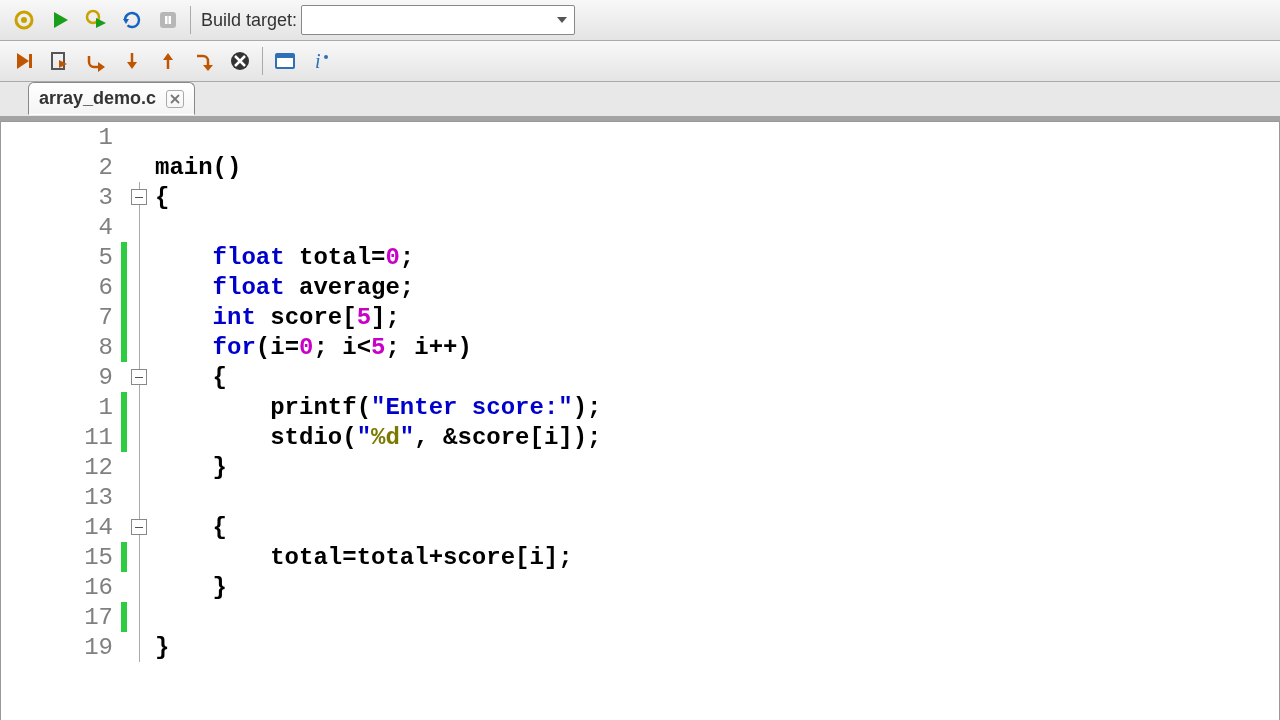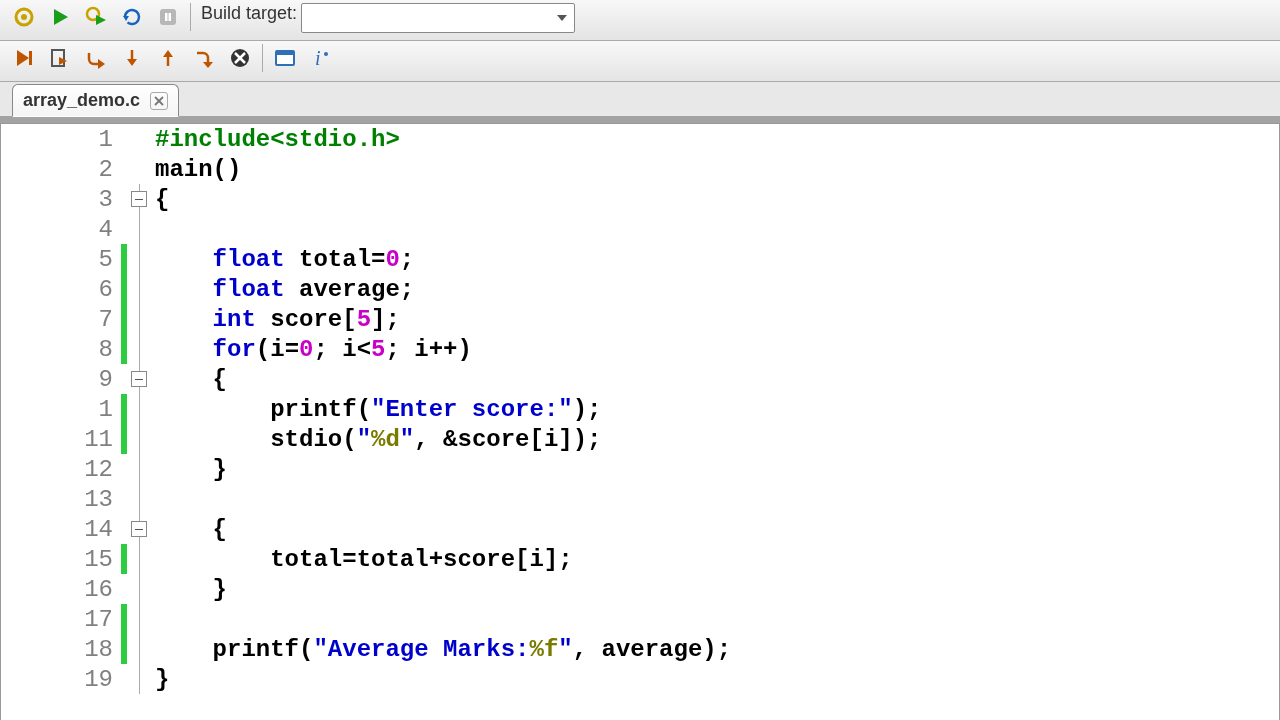--- a/index.html
+++ b/index.html
@@ -1,26 +1,26 @@
 <!DOCTYPE html>
 <html><head>
 <meta charset="utf-8">
 <style>
   html,body{margin:0;padding:0;font-family:sans-serif;background:#f0f0f0;overflow:hidden}
   body{width:1280px;height:720px}
 
   
-  .toolbar{display:flex;align-items:flex-start;background:linear-gradient(#f8f8f8,#e4e4e4);border-bottom:1px solid #aaa;padding:3px 6px;height:34px}
+  .toolbar{display:flex;align-items:center;background:linear-gradient(#f8f8f8,#e4e4e4);border-bottom:1px solid #aaa;padding:3px 6px;height:34px}
   .toolbar .btn{width:28px;height:28px;margin:0 4px;display:flex;align-items:center;justify-content:center;border-radius:3px}
   .sep{width:1px;height:28px;background:#aaa;margin:0 4px}
   .build-label{font-size:18px;color:#333;margin-left:6px;margin-right:4px}
   .build-select{display:flex;align-items:center;justify-content:space-between;width:260px;height:28px;background:#fff;border:1px solid #888;border-radius:2px;padding:0 6px;color:#555}
 
   
-  .tabstrip{display:flex;align-items:flex-end;height:34px;background:#e8e8e8;border-bottom:7px solid #a3a3a3;padding-left:12px}
+  .tabstrip{display:flex;align-items:flex-start;height:34px;background:#e8e8e8;border-bottom:5px solid #a3a3a3;padding-left:28px}
   .tab{display:flex;align-items:center;background:linear-gradient(#fff,#f4f4f4);border:1px solid #888;border-bottom:1px solid #fff;border-radius:6px 6px 0 0;padding:5px 10px;font-size:18px;font-weight:bold;color:#333;margin-bottom:-1px}
   .tab .close{margin-left:10px;color:#777;font-size:14px;width:16px;height:16px;border:1px solid #aaa;border-radius:3px;display:flex;align-items:center;justify-content:center}
 
   
   .editor{background:#fff;border:1px solid #999;margin:0;height:calc(720px - 40px - 40px - 34px);overflow:hidden;position:relative}
   .line{display:flex;align-items:center;height:30px;font-family:"Courier New",monospace;font-size:24px;font-weight:bold;white-space:pre}
   .gutter{width:112px;text-align:right;padding-right:8px;color:#808080;font-weight:normal;flex-shrink:0}
   .change{width:6px;height:100%;flex-shrink:0}
   .change.g{background:#2ecc40}
   .foldcol{width:24px;height:100%;display:flex;align-items:center;justify-content:center;position:relative;flex-shrink:0}
@@ -150,32 +150,31 @@
     <span class="close">
       <svg width="10" height="10">
           <line x1="1" y1="1" x2="9" y2="9" stroke="#777" stroke-width="1.8"></line>
           <line x1="9" y1="1" x2="1" y2="9" stroke="#777" stroke-width="1.8"></line>
         </svg>
     </span>
   </div>
 </div>
 
 <div class="editor" id="editor">
-    <div class="line"><div class="gutter">1</div><div class="change"></div><div class="foldcol"></div><div class="code"><span class="pp">#include&lt;stdio.h&gt;</span></div></div>
+    <div class="line"><div class="gutter">1</div><div class="change"></div><div class="foldcol"></div></div>
     <div class="line"><div class="gutter">2</div><div class="change"></div><div class="foldcol"></div><div class="code"><span>main</span><span>()</span></div></div>
     <div class="line"><div class="gutter">3</div><div class="change"></div><div class="foldcol line"><div class="foldbox"></div></div><div class="code"><span>{</span></div></div>
     <div class="line"><div class="gutter">4</div><div class="change"></div><div class="foldcol line"></div></div>
     <div class="line"><div class="gutter">5</div><div class="change g"></div><div class="foldcol line"></div><div class="code"><span>    </span><span class="kw">float</span><span> total=</span><span class="num">0</span><span>;</span></div></div>
     <div class="line"><div class="gutter">6</div><div class="change g"></div><div class="foldcol line"></div><div class="code"><span>    </span><span class="kw">float</span><span> average;</span></div></div>
     <div class="line"><div class="gutter">7</div><div class="change g"></div><div class="foldcol line"></div><div class="code"><span>    </span><span class="kw">int</span><span> score[</span><span class="num">5</span><span>];</span></div></div>
     <div class="line"><div class="gutter">8</div><div class="change g"></div><div class="foldcol line"></div><div class="code"><span>    </span><span class="kw">for</span><span>(i=</span><span class="num">0</span><span>; i&lt;</span><span class="num">5</span><span>; i++)</span></div></div>
     <div class="line"><div class="gutter">9</div><div class="change"></div><div class="foldcol line"><div class="foldbox"></div></div><div class="code"><span>    {</span></div></div>
     <div class="line"><div class="gutter">1</div><div class="change g"></div><div class="foldcol line"></div><div class="code"><span>        printf(</span><span class="str">"Enter score:"</span><span>);</span></div></div>
     <div class="line"><div class="gutter">11</div><div class="change g"></div><div class="foldcol line"></div><div class="code"><span>        stdio(</span><span class="str">"</span><span class="fmt">%d</span><span class="str">"</span><span>, &amp;score[i]);</span></div></div>
     <div class="line"><div class="gutter">12</div><div class="change"></div><div class="foldcol line"></div><div class="code"><span>    }</span></div></div>
     <div class="line"><div class="gutter">13</div><div class="change"></div><div class="foldcol line"></div></div>
     <div class="line"><div class="gutter">14</div><div class="change"></div><div class="foldcol line"><div class="foldbox"></div></div><div class="code"><span>    {</span></div></div>
     <div class="line"><div class="gutter">15</div><div class="change g"></div><div class="foldcol line"></div><div class="code"><span>        total=total+score[i];</span></div></div>
     <div class="line"><div class="gutter">16</div><div class="change"></div><div class="foldcol line"></div><div class="code"><span>    }</span></div></div>
     <div class="line"><div class="gutter">17</div><div class="change g"></div><div class="foldcol line"></div></div>
-    <div class="line"><div class="gutter">18</div><div class="change g"></div><div class="foldcol line"></div><div class="code"><span>    printf(</span><span class="str">"Average Marks:</span><span class="fmt">%f</span><span class="str">"</span><span>, average);</span></div></div>
     <div class="line"><div class="gutter">19</div><div class="change"></div><div class="foldcol line"></div><div class="code"><span>}</span></div></div>
   </div>
 
 </body></html>

